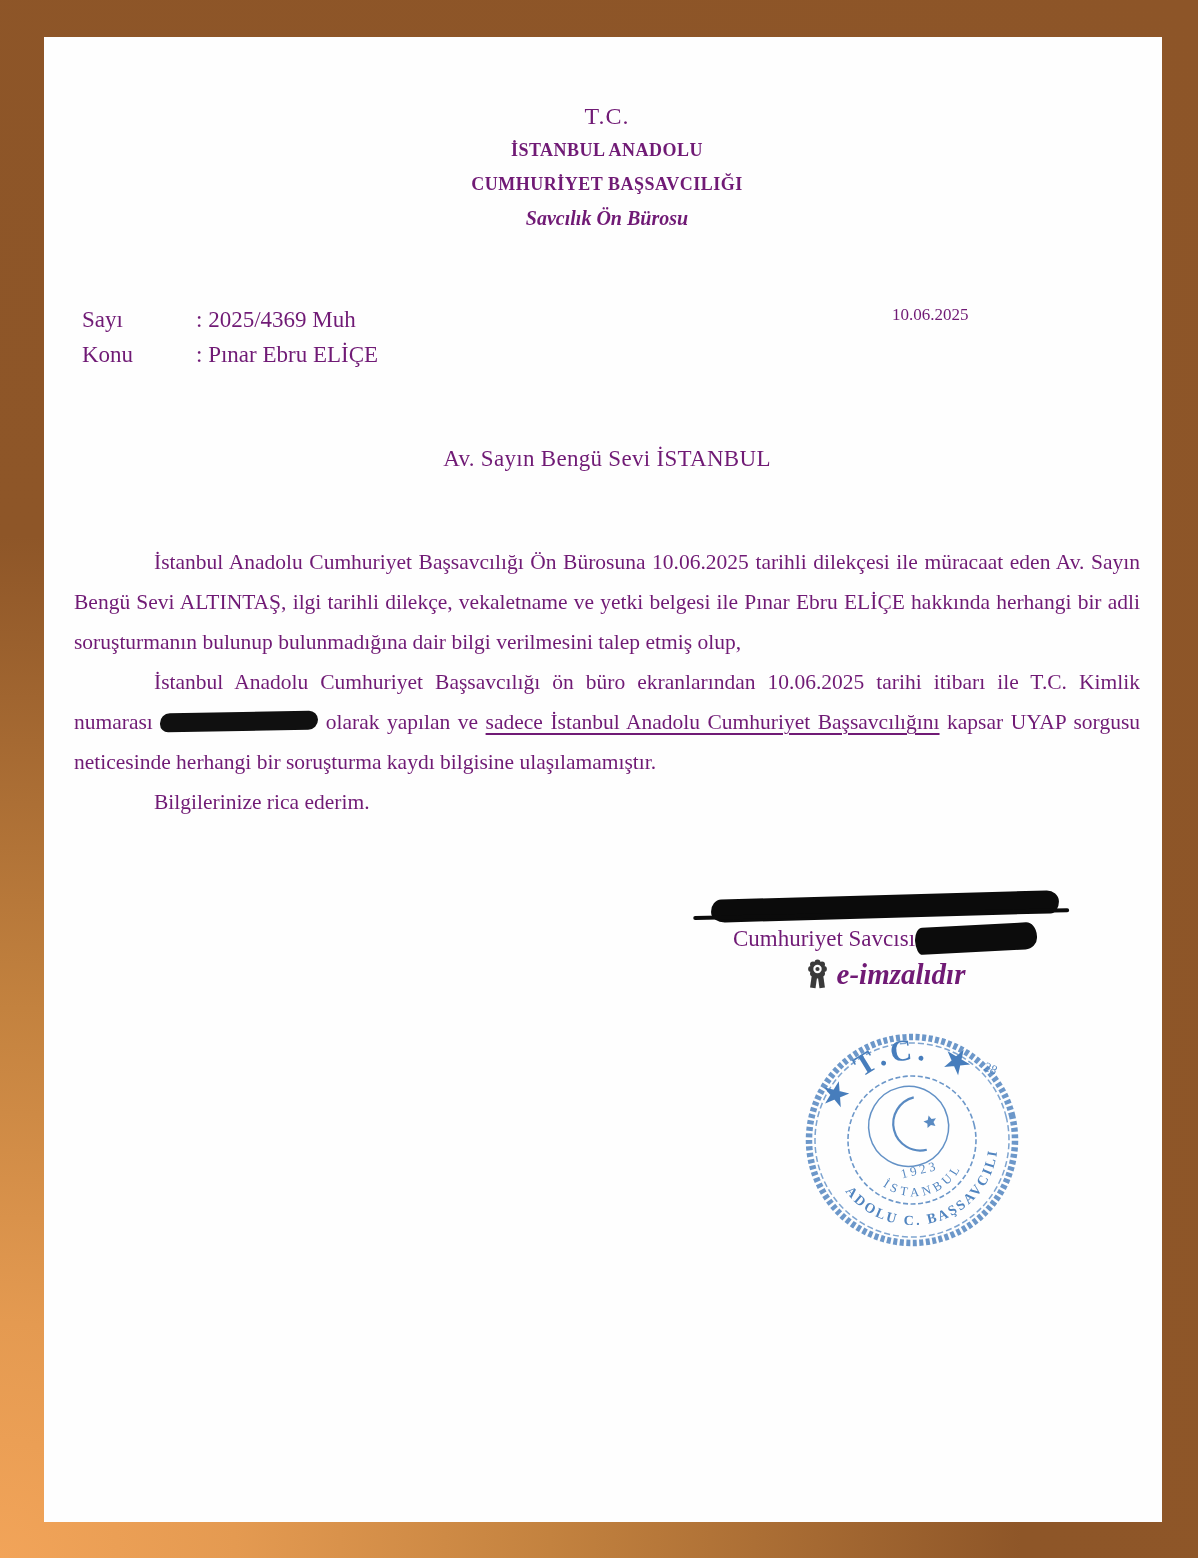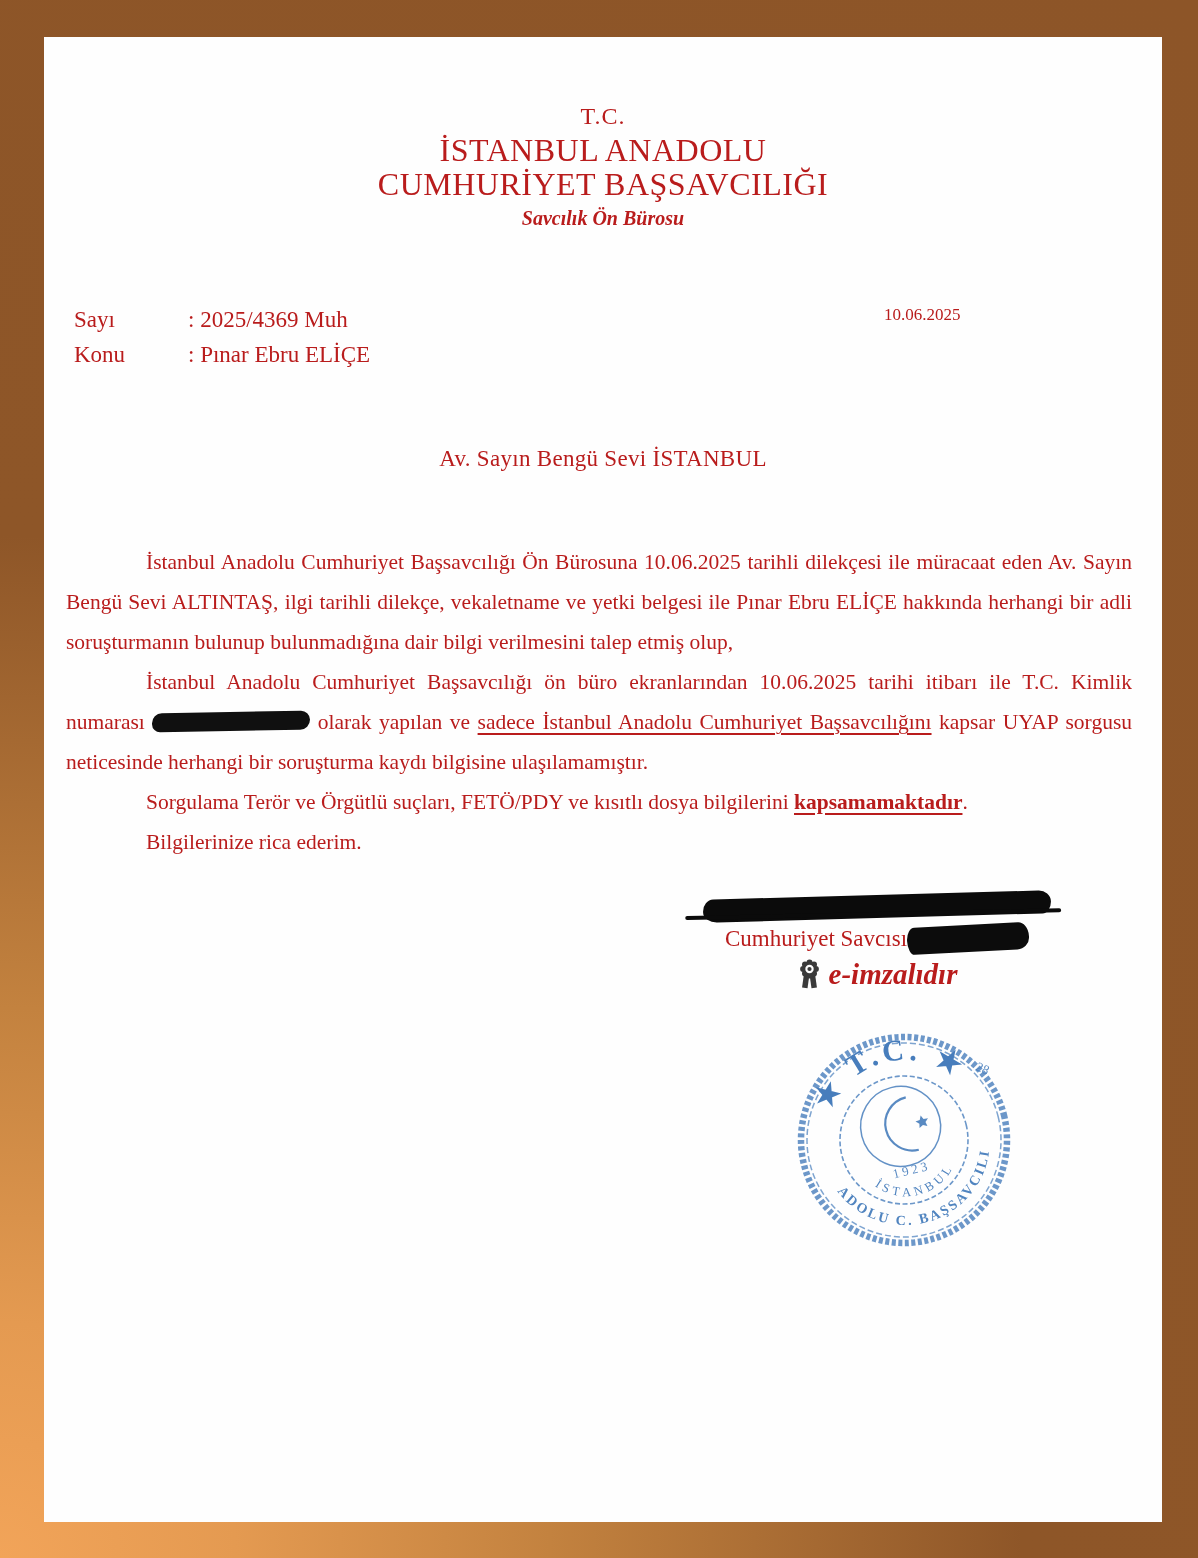--- a/index.html
+++ b/index.html
@@ -5,25 +5,25 @@
   html,body{margin:0;padding:0;}
   body{
     width:1198px;height:1558px;position:relative;overflow:hidden;
     background: radial-gradient(circle at 0% 100%, #f2a459 0%, #e49a51 12%, #c3823f 28%, #8e5628 52%, #8d5528 100%);
     font-family:"Liberation Serif","DejaVu Serif",serif;
   }
   .page{
     position:absolute;left:44px;top:37px;right:36px;bottom:36px;
     background:#fefefe;
   }
-  .content{position:absolute;inset:0;color:#b91c1c;filter:blur(0.3px);}
+  .content{position:absolute;inset:0;color:#701a75;filter:blur(0.3px);margin-left:8px;}
   
   .doc-header{position:absolute;top:62px;left:0;right:0;text-align:center;line-height:34px;}
   .hl1{font-size:24px;letter-spacing:1px;}
-  .hl2,.hl3{font-size:32px;letter-spacing:0.5px;}
+  .hl2,.hl3{font-size:18px;letter-spacing:0.5px;font-weight:bold;}
   .hl4{font-size:20px;font-weight:700;font-style:italic;}
   
   .meta{position:absolute;top:265px;left:30px;font-size:23px;line-height:35px;}
   .meta .row{display:flex;gap:8px;}
   .meta .lbl{width:106px;}
   .date{position:absolute;top:268px;left:840px;font-size:17px;text-align:center;}
   
   .addressee{position:absolute;top:409px;left:0;right:0;text-align:center;font-size:23px;letter-spacing:0.3px;}
   
   .body-text{position:absolute;top:505px;left:22px;width:1066px;font-size:21.5px;line-height:40px;text-align:justify;}
@@ -82,21 +82,20 @@
       </div>
     </div>
 
     <div class="date">10.06.2025</div>
 
     <div class="addressee">Av. Sayın  Bengü Sevi İSTANBUL</div>
 
     <div class="body-text">
       <p><span>İstanbul Anadolu Cumhuriyet Başsavcılığı Ön Bürosuna 10.06.2025 tarihli dilekçesi ile müracaat eden Av. Sayın  Bengü Sevi ALTINTAŞ, ilgi tarihli dilekçe, vekaletname ve yetki belgesi ile Pınar Ebru ELİÇE hakkında herhangi bir adli soruşturmanın bulunup bulunmadığına dair bilgi verilmesini talep etmiş olup,</span></p>
       <p><span>İstanbul Anadolu Cumhuriyet Başsavcılığı ön büro ekranlarından 10.06.2025 tarihi itibarı ile T.C. Kimlik numarası </span><span class="redact-inline"></span><span> olarak yapılan  ve </span><span class="u">sadece İstanbul Anadolu Cumhuriyet Başsavcılığını</span><span> kapsar UYAP sorgusu neticesinde herhangi bir soruşturma kaydı bilgisine ulaşılamamıştır.</span></p>
-      <p><span>Sorgulama Terör ve Örgütlü suçları, FETÖ/PDY ve kısıtlı dosya bilgilerini </span><span class="bu">kapsamamaktadır</span><span>.</span></p>
       <p class="closing"><span>Bilgilerinize rica ederim.</span></p>
     </div>
 
     <div class="sig">
       <div class="sig-redact-1"></div>
       <div class="sig-line2">
         <span>Cumhuriyet Savcısı</span>
         <span class="sig-redact-2"></span>
       </div>
       <div class="sig-line3">

